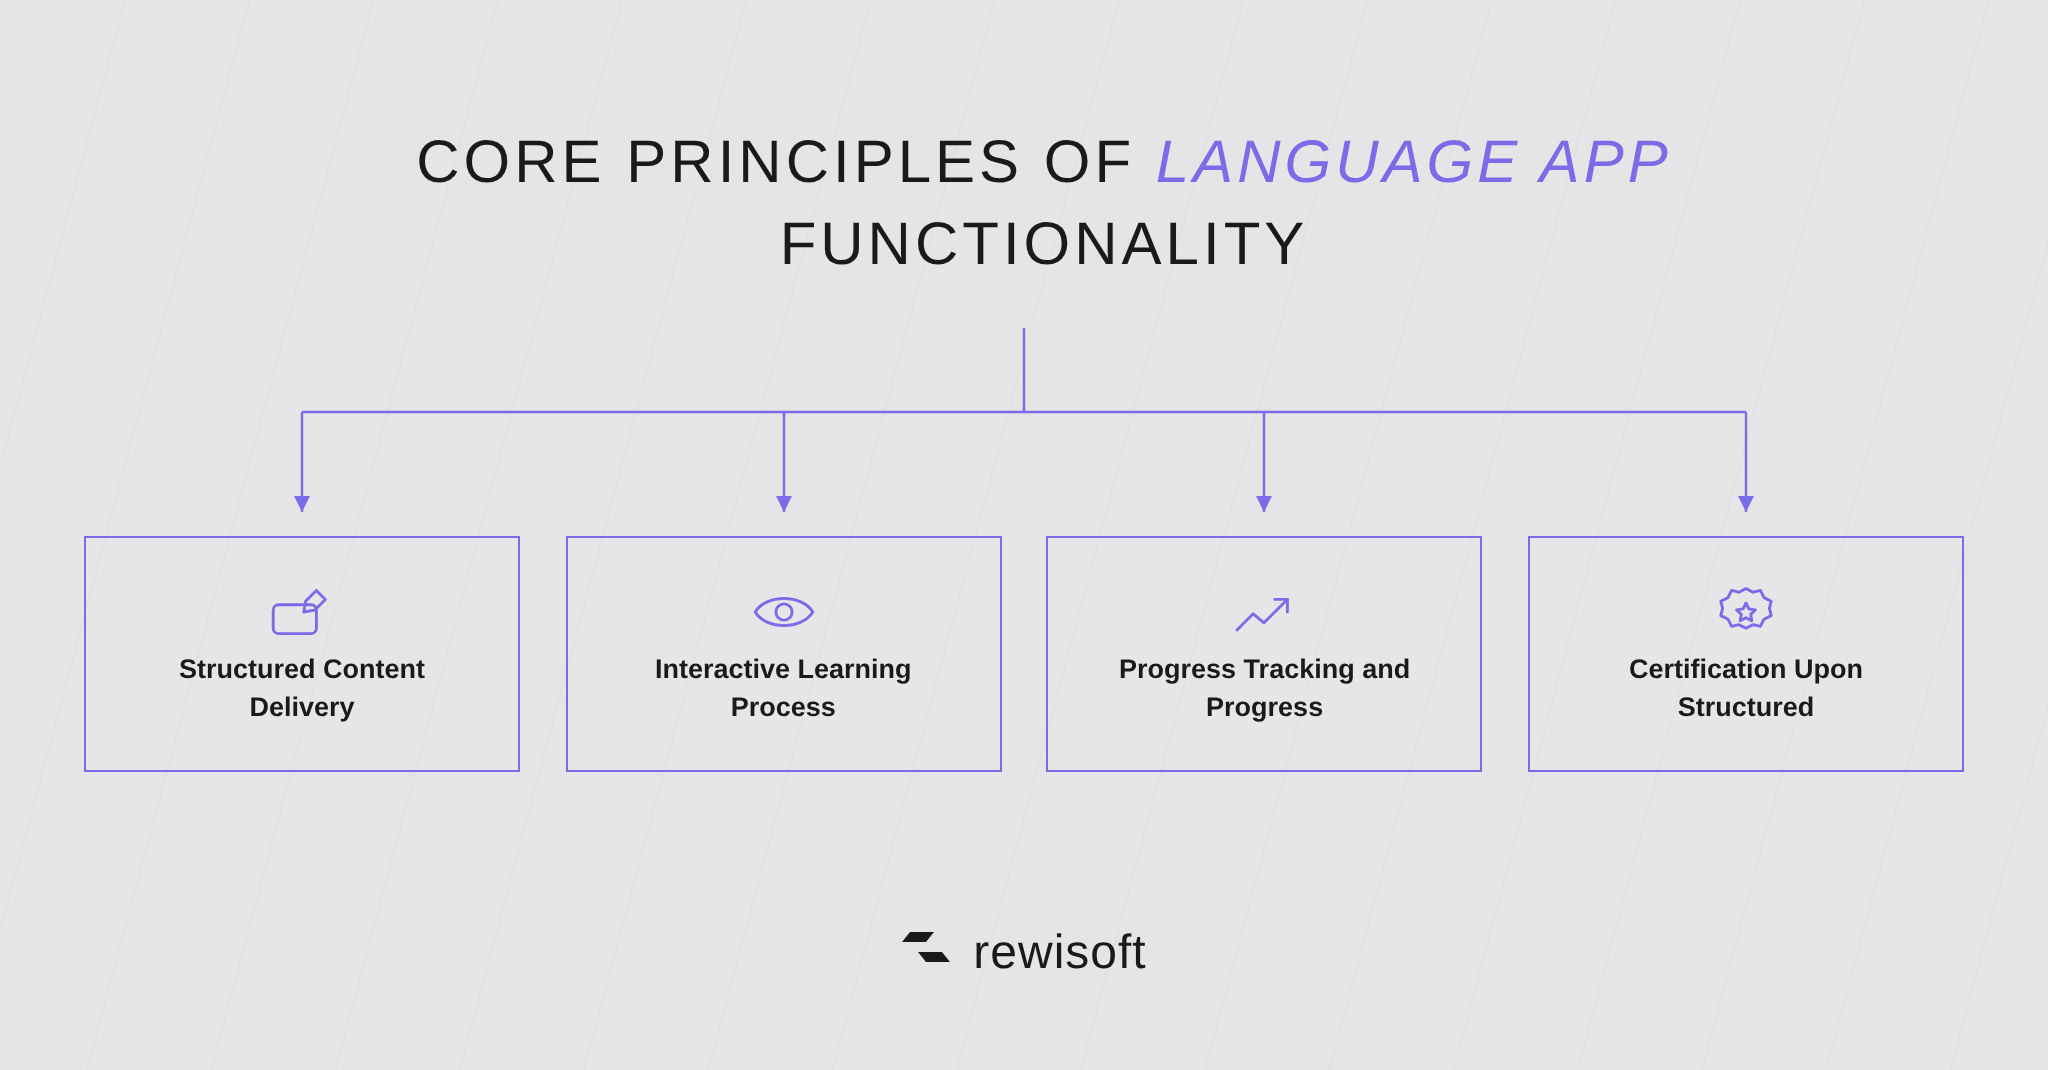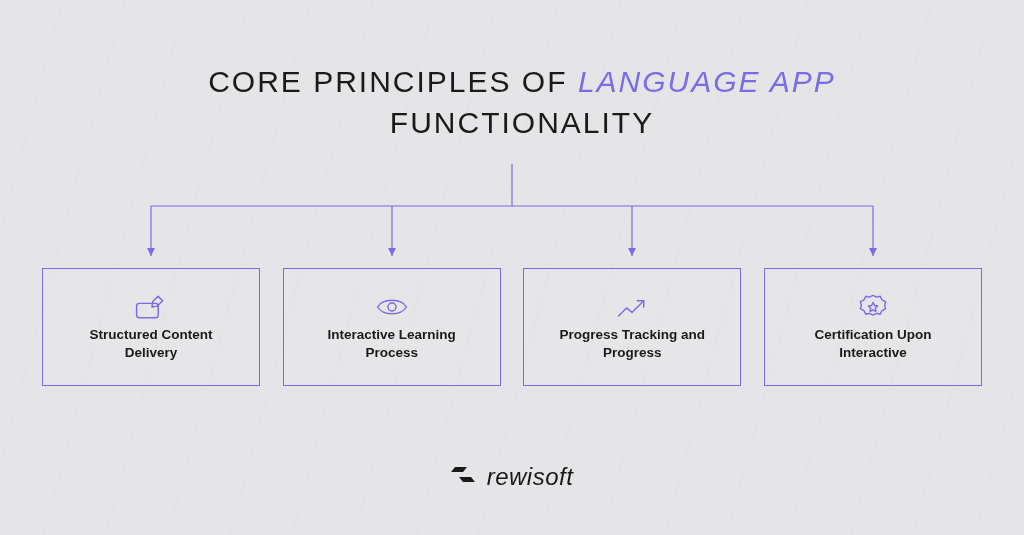--- a/index.html
+++ b/index.html
@@ -83,21 +83,20 @@
 
   .footer {
     position: absolute;
     bottom: 44px;
     left: 0;
     width: 1024px;
     display: flex;
     align-items: center;
     justify-content: center;
     gap: 12px;
-    font-style: italic;
   }
   .footer .logo-mark svg { width: 24px; height: 24px; }
   .footer .logo-text {
     font-size: 24px;
     font-weight: 500;
     color: #1a1a1a;
     letter-spacing: 0.5px;
   }
 </style>
 </head>
@@ -160,21 +159,21 @@
     <div class="label">Progress Tracking and Progress</div>
   </div>
 
   <div class="box">
     <span class="icon">
       <svg viewBox="0 0 40 32" fill="none" stroke="#7a6be6" stroke-width="1.6" stroke-linecap="round" stroke-linejoin="round">
         <path d="M20 3 l4 2 l4 -1 l2 4 l4 2 l-1 4 l1 4 l-4 2 l-2 4 l-4 -1 l-4 2 l-4 -2 l-4 1 l-2 -4 l-4 -2 l1 -4 l-1 -4 l4 -2 l2 -4 l4 1 z"></path>
         <path d="M20 11 l1.6 3.3 l3.6 .5 l-2.6 2.5 l.6 3.6 l-3.2 -1.7 l-3.2 1.7 l.6 -3.6 l-2.6 -2.5 l3.6 -.5 z"></path>
       </svg>
     </span>
-    <div class="label">Certification Upon Interactive</div>
+    <div class="label">Certification Upon Structured</div>
   </div>
 
 </div>
 
 <div class="footer">
   <span class="logo-mark">
     <svg viewBox="0 0 24 24">
       <g fill="#1a1a1a">
         <polygon points="4,4 16,4 12,9 0,9"></polygon>
         <polygon points="8,14 20,14 24,19 12,19"></polygon>

